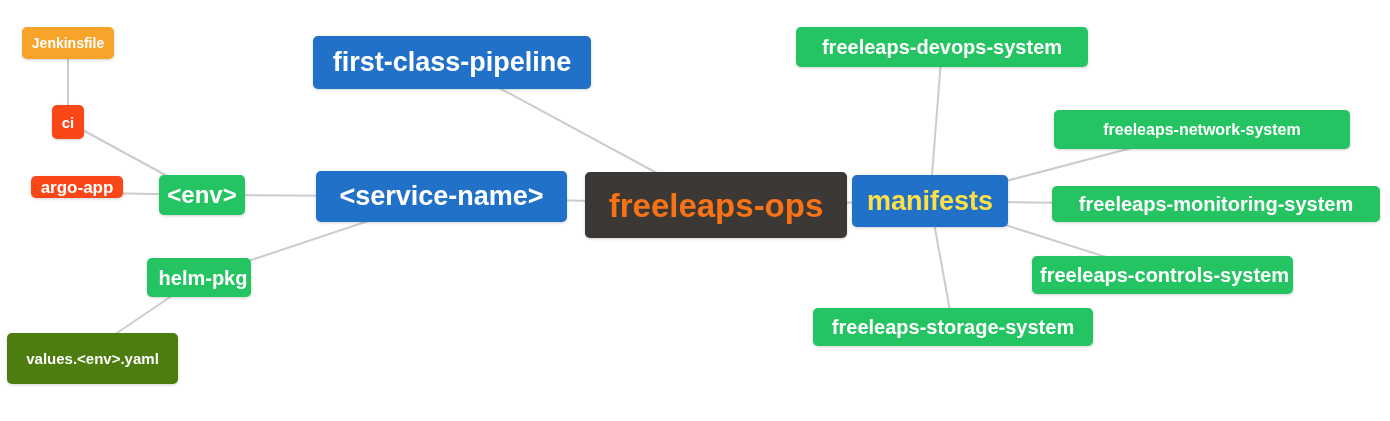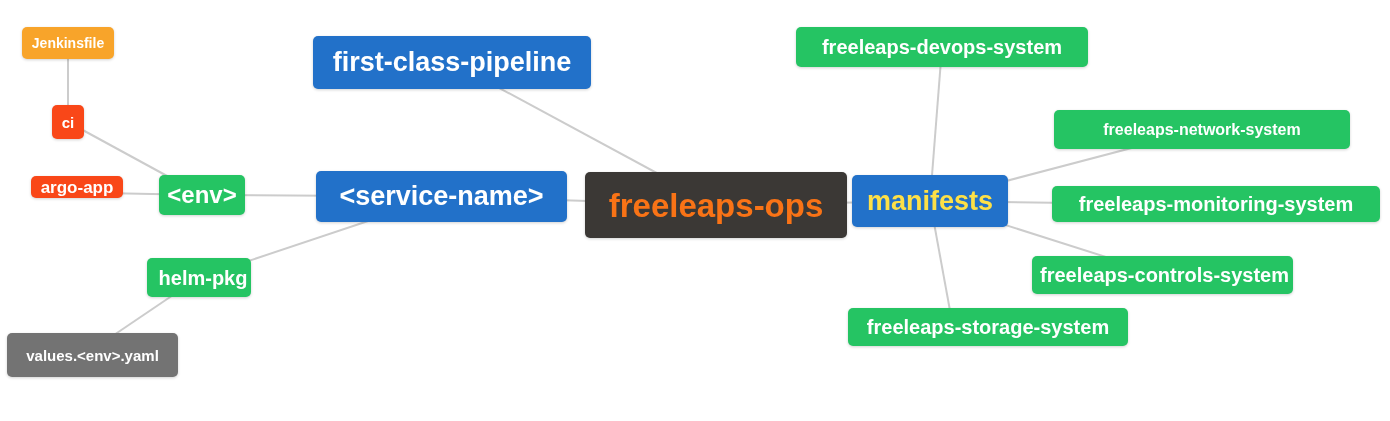--- a/index.html
+++ b/index.html
@@ -90,22 +90,22 @@
   </div>
     <div class="node" style="left: 1054px; top: 110px; width: 296px; height: 39px; font-size: 16px; background: rgb(37, 196, 99); color: rgb(255, 255, 255);">
     <span class="node-label">freeleaps-network-system</span>
   </div>
     <div class="node" style="left: 1052px; top: 186px; width: 328px; height: 36px; font-size: 20px; background: rgb(37, 196, 99); color: rgb(255, 255, 255);">
     <span class="node-label">freeleaps-monitoring-system</span>
   </div>
     <div class="node" style="left: 1032px; top: 256px; width: 261px; height: 38px; font-size: 20px; background: rgb(37, 196, 99); color: rgb(255, 255, 255); justify-content: flex-end;">
     <span class="node-label">freeleaps-controls-system</span>
   </div>
-    <div class="node" style="left: 848px; top: 308px; width: 280px; height: 38px; font-size: 20px; background: rgb(37, 196, 99); color: rgb(255, 255, 255);">
+    <div class="node" style="left: 813px; top: 308px; width: 280px; height: 38px; font-size: 20px; background: rgb(37, 196, 99); color: rgb(255, 255, 255);">
     <span class="node-label">freeleaps-storage-system</span>
   </div>
     <div class="node" style="left: 147px; top: 258px; width: 104px; height: 39px; font-size: 20px; background: rgb(37, 196, 99); color: rgb(255, 255, 255); padding-left: 8px;">
     <span class="node-label">helm-pkg</span>
   </div>
-    <div class="node" style="left: 7px; top: 333px; width: 171px; height: 44px; font-size: 15px; background: #737373; color: rgb(255, 255, 255);">
+    <div class="node" style="left: 7px; top: 333px; width: 171px; height: 51px; font-size: 15px; background: #4d7c0f; color: rgb(255, 255, 255);">
     <span class="node-label">values.&lt;env&gt;.yaml</span>
   </div>
   </div>
 
 </body></html>

